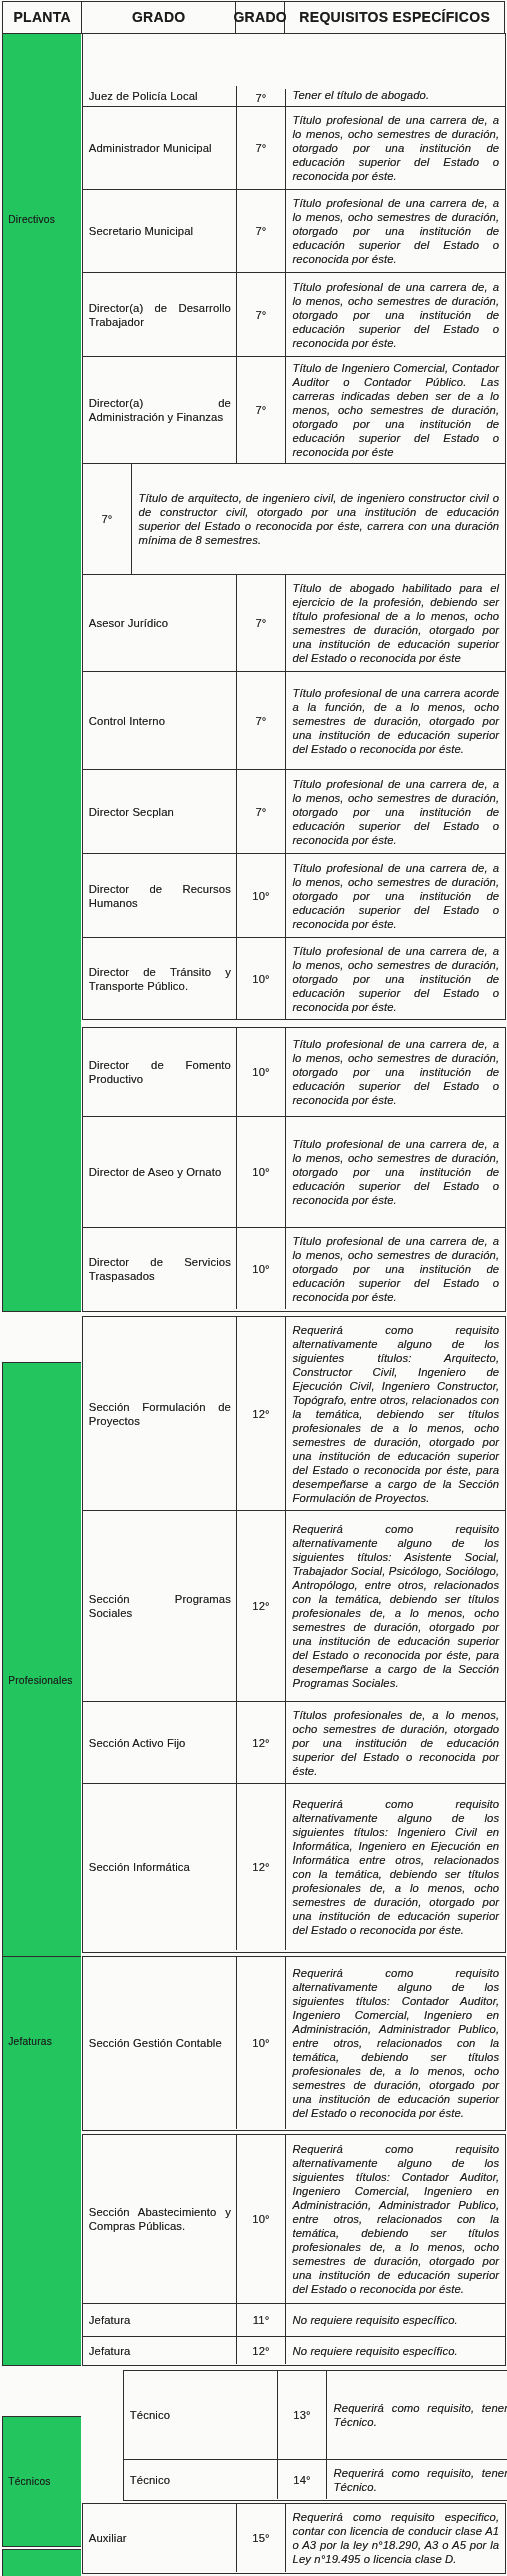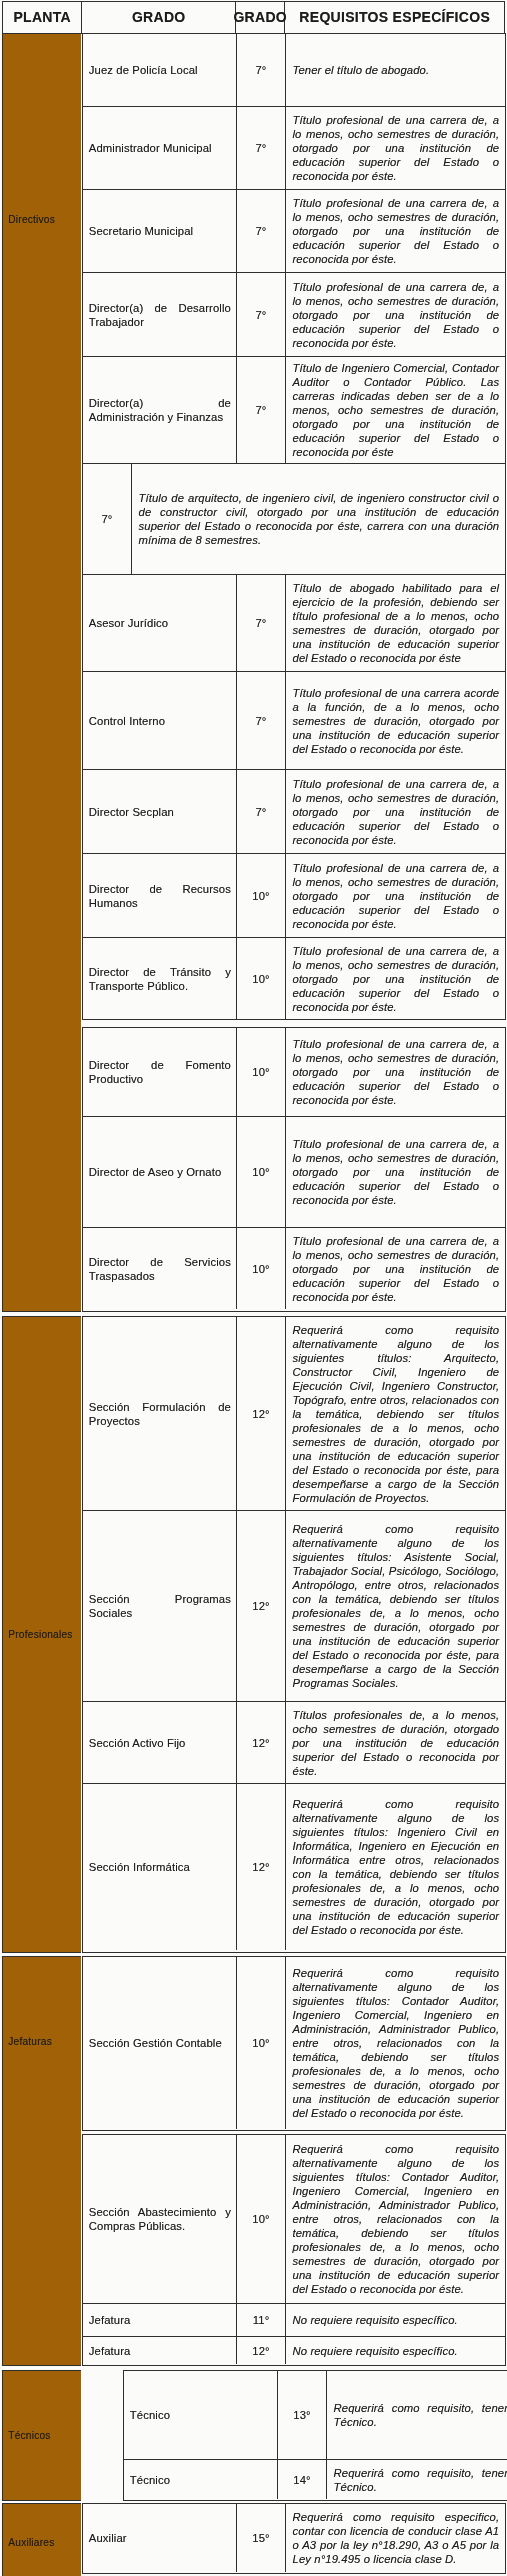--- a/index.html
+++ b/index.html
@@ -19,23 +19,23 @@
     display:flex;align-items:center;justify-content:center;
     font-weight:bold;font-size:14px;letter-spacing:0.3px;
     text-shadow:0 0 0.4px rgba(20,20,20,0.55);
   }
   .hcell.b{border-right:1.5px solid #2e2e2e;}
   #h-planta{width:79px;} #h-cargo{width:154px;} #h-grado{width:49px;text-align:right;} #h-req{flex:1;}
 
   
   .planta-box{
     left:2.2px;width:79px;border:1.5px solid #2e2e2e;border-right:none;
-    display:flex;flex-direction:column;align-items:flex-start;background:#a16207;
-  }
-  .planta-box.center{justify-content:center;}
+    display:flex;flex-direction:column;align-items:flex-start;background:#22c55e;
+  }
+  .planta-box.center{justify-content:center;margin-top:46px;}
   .planta-label{
     font-size:10.2px;letter-spacing:0.2px;padding-left:5.1px;
     text-shadow:0 0 0.4px rgba(25,25,25,0.5);
   }
   #planta-directivos .planta-label{margin-top:180px;}
   #planta-jefaturas .planta-label{margin-top:79px;}
 
   
   .section{
     left:82px;width:424px;border:1.5px solid #2e2e2e;background:#fbfbf9;overflow:hidden;
@@ -76,21 +76,21 @@
     <div class="planta-label">Jefaturas</div>
   </div>
   <div id="planta-tecnicos" class="abs planta-box center" style="top:2370px;height:131px;">
     <div class="planta-label">Técnicos</div>
   </div>
   <div id="planta-auxiliares" class="abs planta-box center" style="top:2503px;height:78px;">
     <div class="planta-label">Auxiliares</div>
   </div>
 
   <div class="abs section" style="top:33px;height:987px;">
-    <div class="row" style="height:72px;">
+    <div class="row" style="height:72px;align-items:flex-end;">
       <div class="cell c-cargo">
           <div class="txt">Juez de Policía Local</div>
         </div>
       <div class="cell c-grado">
           <div class="txt">7°</div>
         </div>
       <div class="cell c-req">
           <div class="txt">Tener el título de abogado.</div>
         </div>
     </div>

